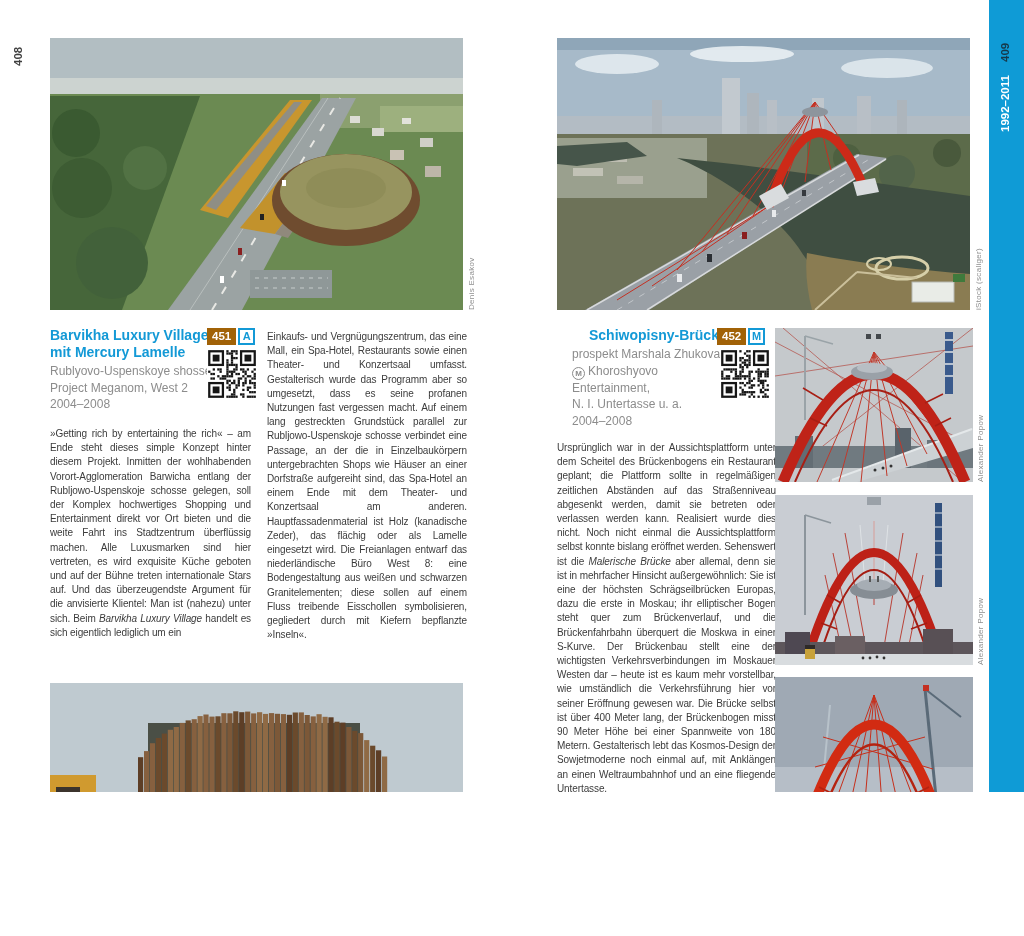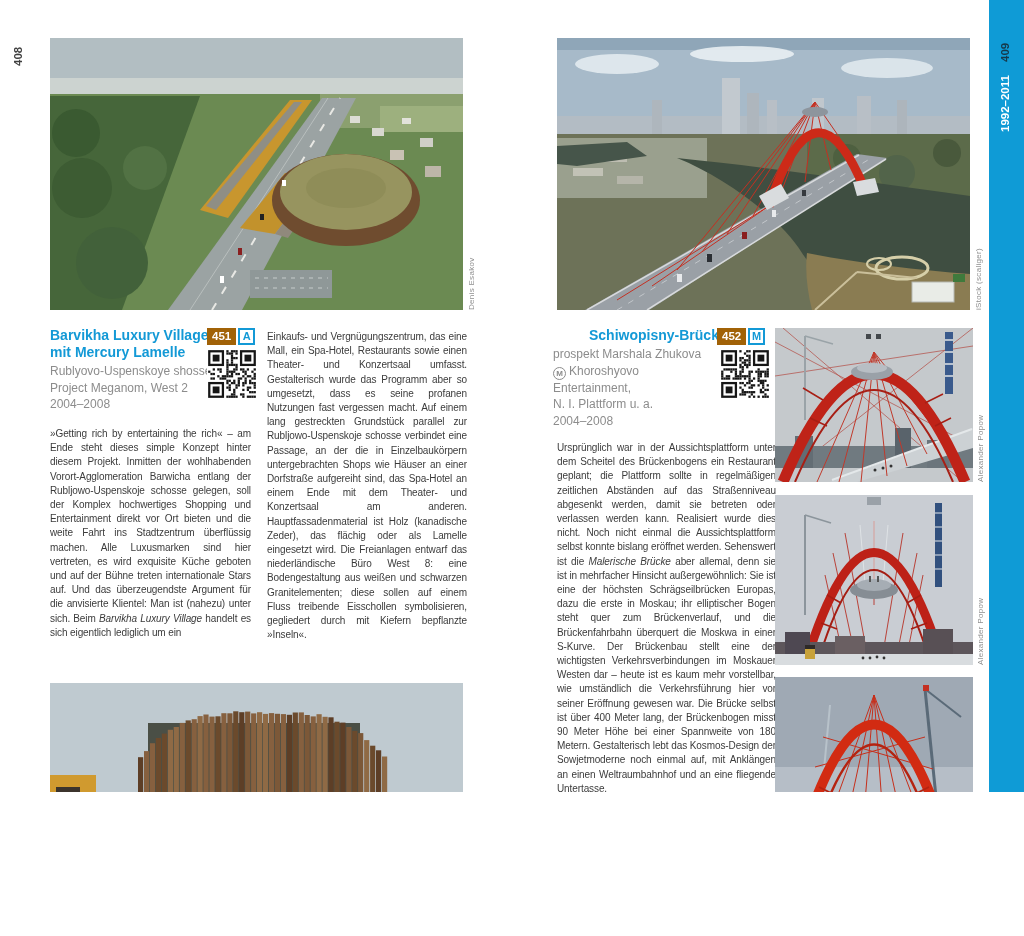--- a/index.html
+++ b/index.html
@@ -342,25 +342,25 @@
       <rect x="120" y="236" width="5" height="8" fill="#e8eaec"></rect>
       <rect x="150" y="216" width="5" height="8" fill="#2a2e33"></rect>
       <rect x="185" y="194" width="5" height="7" fill="#8a1f1f"></rect>
       <rect x="215" y="172" width="4" height="7" fill="#e8eaec"></rect>
       <rect x="245" y="152" width="4" height="6" fill="#35393e"></rect>
     </svg>
   </div>
   <div class="vtext credit" style="left:974px;top:235px;height:75px;">iStock (scaliger)</div>
 
   <h2 class="entry-title" style="left:557px;top:327px;margin-left:32px;"><span>Schiwopisny-Brücke</span></h2>
-  <div class="entry-meta" style="left:553px;top:346px;">
+  <div class="entry-meta" style="left:572px;top:346px;">
     <div>prospekt Marshala Zhukova</div>
     <div><span class="metro">M</span><span>Khoroshyovo</span></div>
     <div>Entertainment,</div>
-    <div>N. I. Plattform u. a.</div>
+    <div>N. I. Untertasse u. a.</div>
     <div>2004–2008</div>
   </div>
   <div class="badge" style="left:717px;top:328px;">
     <span class="num">452</span>
     <span class="cat">M</span>
   </div>
   <div class="qr" style="left:720px;top:349px;">
       <svg viewBox="-0.5 -0.5 22 22">
         <rect x="-0.5" y="-0.5" width="22" height="22" fill="#fff"></rect>
         <rect x="8" y="0" width="1" height="1" fill="#161616"></rect>

